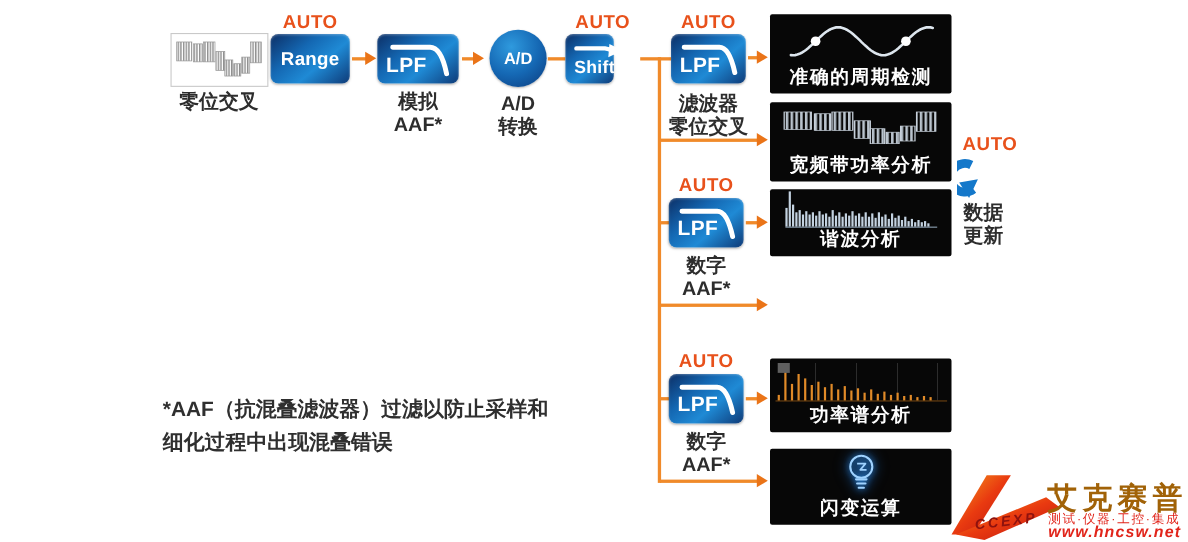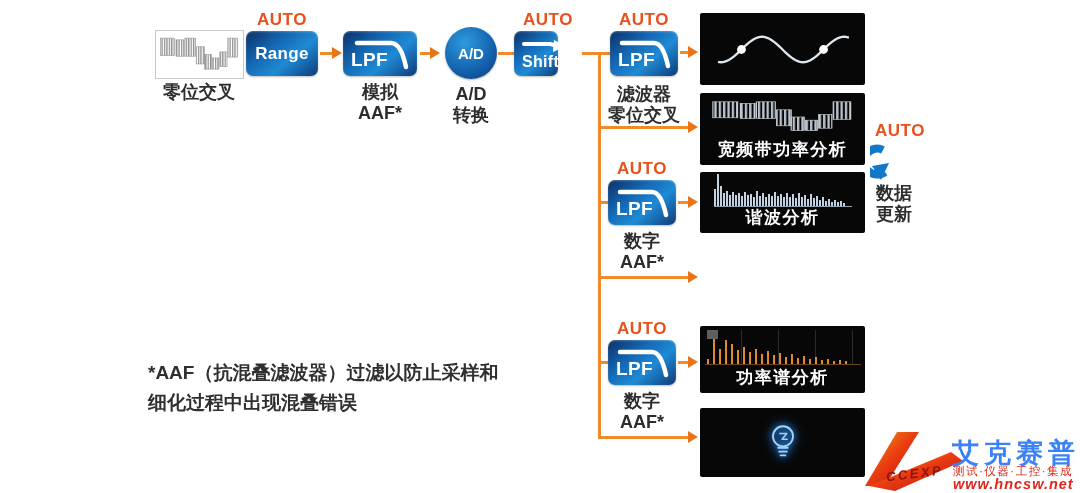--- a/index.html
+++ b/index.html
@@ -41,21 +41,21 @@
   .spec .bar{width:2px;background:#e08a28;}
   .spec .legend{position:absolute;left:2px;top:0;width:11px;height:9px;background:#5f5f5f;}
   .inputimg{position:absolute;background:#fff;border:1px solid #c9c9c9;display:flex;
             align-items:center;justify-content:center;}
   .bulbwrap{filter:drop-shadow(0 0 3px #2f8fe8) drop-shadow(0 0 6px #1a5fb0);}
   
   .footnote{position:absolute;left:148px;top:358px;font-size:19px;font-weight:700;
             color:#2f2f2f;line-height:30px;}
   
   .wm-brand{position:absolute;left:952px;top:435px;font-size:27px;font-weight:800;
-            color:#3b82f6;letter-spacing:5px;white-space:nowrap;}
+            color:#a16207;letter-spacing:5px;white-space:nowrap;}
   .wm-tag{position:absolute;left:953px;top:464px;font-size:11.5px;font-weight:400;
           color:#e1251b;letter-spacing:1.5px;white-space:nowrap;}
   .wm-url{position:absolute;left:953px;top:476px;font-size:14.5px;font-weight:700;
           font-style:italic;color:#e1251b;letter-spacing:1px;white-space:nowrap;}
   .wm-acr{position:absolute;left:886px;top:466px;font-size:13px;font-weight:800;font-style:italic;
           color:#8e120e;letter-spacing:2.5px;transform:rotate(-7deg);}
 </style>
 </head>
 <body>
 
@@ -186,20 +186,21 @@
   <div class="ahead" style="left:688px;top:431px"></div>
 
   <div class="outbox" style="top:13px;height:72px">
     <div class="oicon">
       <svg viewBox="0 0 150 44" width="147" height="43">
           <polyline points="10.0,34.9 12.0,35.0 14.0,34.9 16.0,34.4 18.0,33.7 20.0,32.7 22.0,31.5 24.0,30.1 26.0,28.5 28.0,26.7 30.0,24.9 32.0,23.0 34.0,21.0 36.0,19.1 38.0,17.3 40.0,15.5 42.0,13.9 44.0,12.5 46.0,11.3 48.0,10.3 50.0,9.6 52.0,9.1 54.0,9.0 56.0,9.1 58.0,9.6 60.0,10.3 62.0,11.3 64.0,12.5 66.0,13.9 68.0,15.5 70.0,17.3 72.0,19.1 74.0,21.0 76.0,23.0 78.0,24.9 80.0,26.7 82.0,28.5 84.0,30.1 86.0,31.5 88.0,32.7 90.0,33.7 92.0,34.4 94.0,34.9 96.0,35.0 98.0,34.9 100.0,34.4 102.0,33.7 104.0,32.7 106.0,31.5 108.0,30.1 110.0,28.5 112.0,26.7 114.0,24.9 116.0,23.0 118.0,21.0 120.0,19.1 122.0,17.3 124.0,15.5 126.0,13.9 128.0,12.5 130.0,11.3 132.0,10.3 134.0,9.6 136.0,9.1 138.0,9.0 140.0,9.1 142.0,9.6" fill="none" stroke="#dde6ee" stroke-width="2.4" stroke-linecap="round"></polyline>
           <circle cx="33" cy="22" r="4.5" fill="#fff"></circle>
           <circle cx="117" cy="22" r="4.5" fill="#fff"></circle>
         </svg>
     </div>
+    <div class="olabel">准确的周期检测</div>
   </div>
 
   <div class="outbox" style="top:93px;height:72px">
     <div class="oicon">
       <svg viewBox="0 0 100 50" preserveAspectRatio="none" width="145" height="40">
           <rect x="2" y="6" width="17" height="20" fill="url(#hatch-light)" stroke="#c7d0da" stroke-width="0.8"></rect>
           <rect x="21" y="8" width="10" height="19" fill="url(#hatch-light)" stroke="#c7d0da" stroke-width="0.8"></rect>
           <rect x="32" y="6" width="13" height="21" fill="url(#hatch-light)" stroke="#c7d0da" stroke-width="0.8"></rect>
           <rect x="46" y="16" width="10" height="20" fill="url(#hatch-light)" stroke="#c7d0da" stroke-width="0.8"></rect>
           <rect x="56" y="25" width="9" height="17" fill="url(#hatch-light)" stroke="#c7d0da" stroke-width="0.8"></rect>
@@ -298,20 +299,21 @@
   </div>
 
   <div class="outbox" style="top:408px;height:69px">
     <div class="oicon bulbwrap">
       <svg viewBox="0 0 44 44" width="42" height="42">
         <circle cx="22" cy="15" r="10.5" fill="none" stroke="#9fd2ff" stroke-width="2"></circle>
         <path d="M18,12 h8 l-5,6 h6" fill="none" stroke="#9fd2ff" stroke-width="1.6" stroke-linejoin="round"></path>
         <path d="M17,27 h10 M18,31 h8 M19.5,35 h5" fill="none" stroke="#9fd2ff" stroke-width="2" stroke-linecap="round"></path>
       </svg>
     </div>
+    <div class="olabel">闪变运算</div>
   </div>
 
   <div class="auto" style="left:872px;top:121px;width:56px">AUTO</div>
   <svg style="position:absolute;left:870px;top:139px" width="46" height="42" viewBox="0 0 46 42">
     <path d="M15,33 A13,13 0 1 1 13,11" fill="none" stroke="#1478ca" stroke-width="8"></path>
     <polygon points="2,27 19,24 11,41" fill="#1478ca"></polygon>
   </svg>
   <div class="cap left" style="left:876px;top:183px;width:60px">
     <div>数据</div>
     <div>更新</div>

